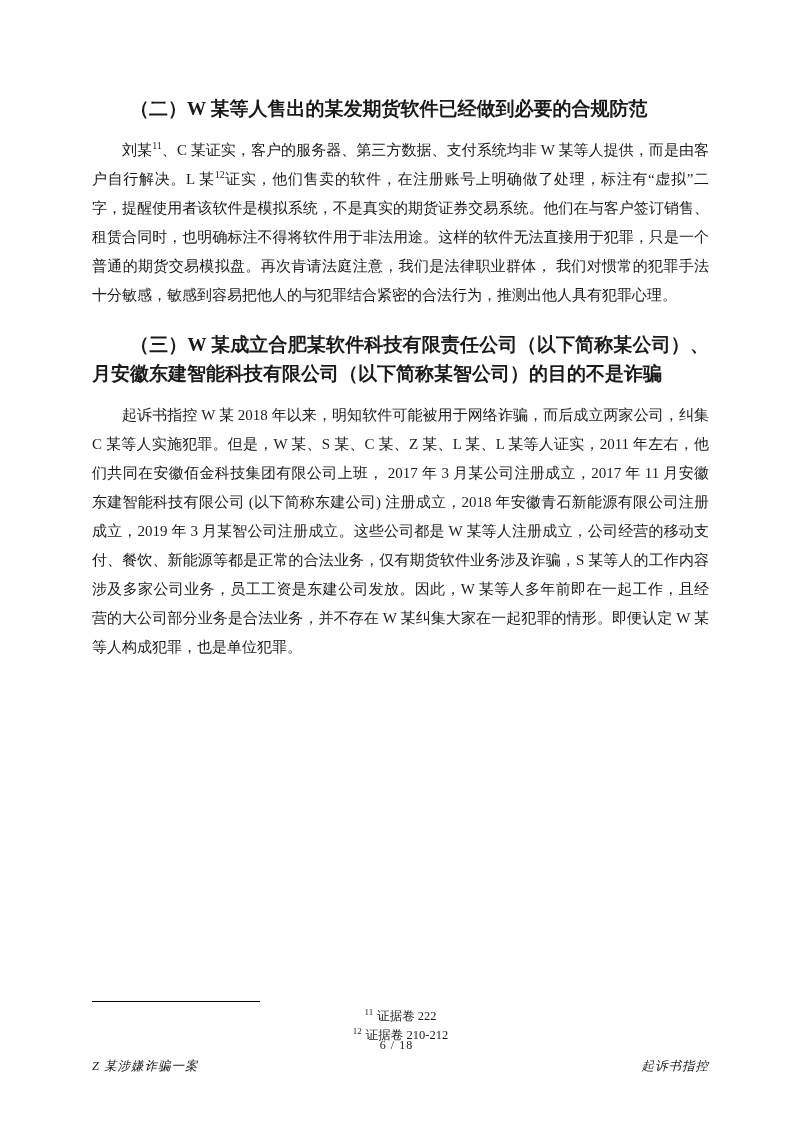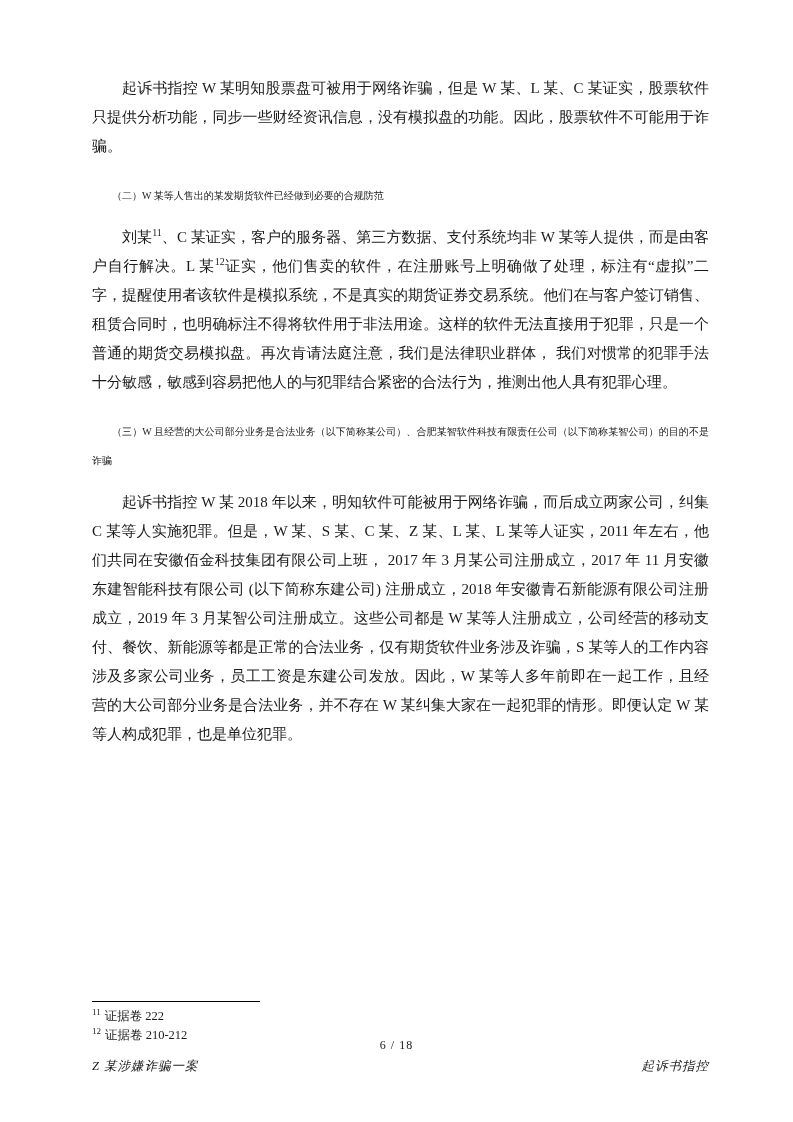--- a/index.html
+++ b/index.html
@@ -25,22 +25,22 @@
     line-height: 29px;
     text-align: justify;
   }
   .body-para {
     margin: 0;
     text-indent: 2em;
   }
   .section-heading {
     margin: 20px 0 13px 0;
     text-indent: 2em;
-    font-size: 10px;
-    font-weight: 400;
+    font-size: 19px;
+    font-weight: 700;
     line-height: 29px;
     text-align: justify;
   }
   sup.fn-ref {
     font-size: 10px;
     line-height: 0;
     vertical-align: super;
   }
   .footnote-area {
     position: absolute;
@@ -51,20 +51,21 @@
     line-height: 19px;
   }
   .fn-rule {
     width: 168px;
     height: 0;
     border-top: 1px solid #000000;
     margin-bottom: 5px;
   }
   .footnote-line {
     margin: 0;
+    text-align: center;
   }
   .footnote-line sup {
     font-size: 9px;
     vertical-align: super;
     line-height: 0;
     margin-right: 4px;
   }
   .page-number {
     position: absolute;
     top: 1038px;
@@ -87,27 +88,26 @@
     text-align: center;
   }
 </style>
 </head>
 <body>
 
 <div class="page">
 
   <div class="content">
 
-    <p class="body-para">起诉书指控 W 某明知股票盘可被用于网络诈骗，但是 W 某、L 某、C 某证实，股票软件只提供分析功能，同步一些财经资讯信息，没有模拟盘的功能。因此，股票软件不可能用于诈骗。</p>
 
     <p class="section-heading">（二）W 某等人售出的某发期货软件已经做到必要的合规防范</p>
 
     <p class="body-para"><span>刘某</span><sup class="fn-ref">11</sup><span>、C 某证实，客户的服务器、第三方数据、支付系统均非 W 某等人提供，而是由客户自行解决。L 某</span><sup class="fn-ref">12</sup><span>证实，他们售卖的软件，在注册账号上明确做了处理，标注有“虚拟”二字，提醒使用者该软件是模拟系统，不是真实的期货证券交易系统。他们在与客户签订销售、租赁合同时，也明确标注不得将软件用于非法用途。这样的软件无法直接用于犯罪，只是一个普通的期货交易模拟盘。再次肯请法庭注意，我们是法律职业群体， 我们对惯常的犯罪手法十分敏感，敏感到容易把他人的与犯罪结合紧密的合法行为，推测出他人具有犯罪心理。</span></p>
 
-    <p class="section-heading">（三）W 且经营的大公司部分业务是合法业务（以下简称某公司）、合肥某智软件科技有限责任公司（以下简称某智公司）的目的不是诈骗</p>
+    <p class="section-heading">（三）W 某成立合肥某软件科技有限责任公司（以下简称某公司）、月安徽东建智能科技有限公司（以下简称某智公司）的目的不是诈骗</p>
 
     <p class="body-para">起诉书指控 W 某 2018 年以来，明知软件可能被用于网络诈骗，而后成立两家公司，纠集 C 某等人实施犯罪。但是，W 某、S 某、C 某、Z 某、L 某、L 某等人证实，2011 年左右，他们共同在安徽佰金科技集团有限公司上班， 2017 年 3 月某公司注册成立，2017 年 11 月安徽东建智能科技有限公司 (以下简称东建公司) 注册成立，2018 年安徽青石新能源有限公司注册成立，2019 年 3 月某智公司注册成立。这些公司都是 W 某等人注册成立，公司经营的移动支付、餐饮、新能源等都是正常的合法业务，仅有期货软件业务涉及诈骗，S 某等人的工作内容涉及多家公司业务，员工工资是东建公司发放。因此，W 某等人多年前即在一起工作，且经营的大公司部分业务是合法业务，并不存在 W 某纠集大家在一起犯罪的情形。即便认定 W 某等人构成犯罪，也是单位犯罪。</p>
 
 
 
   </div>
 
   <div class="footnote-area">
     <div class="fn-rule"></div>
     <p class="footnote-line"><sup>11</sup><span>证据卷 222</span></p>

